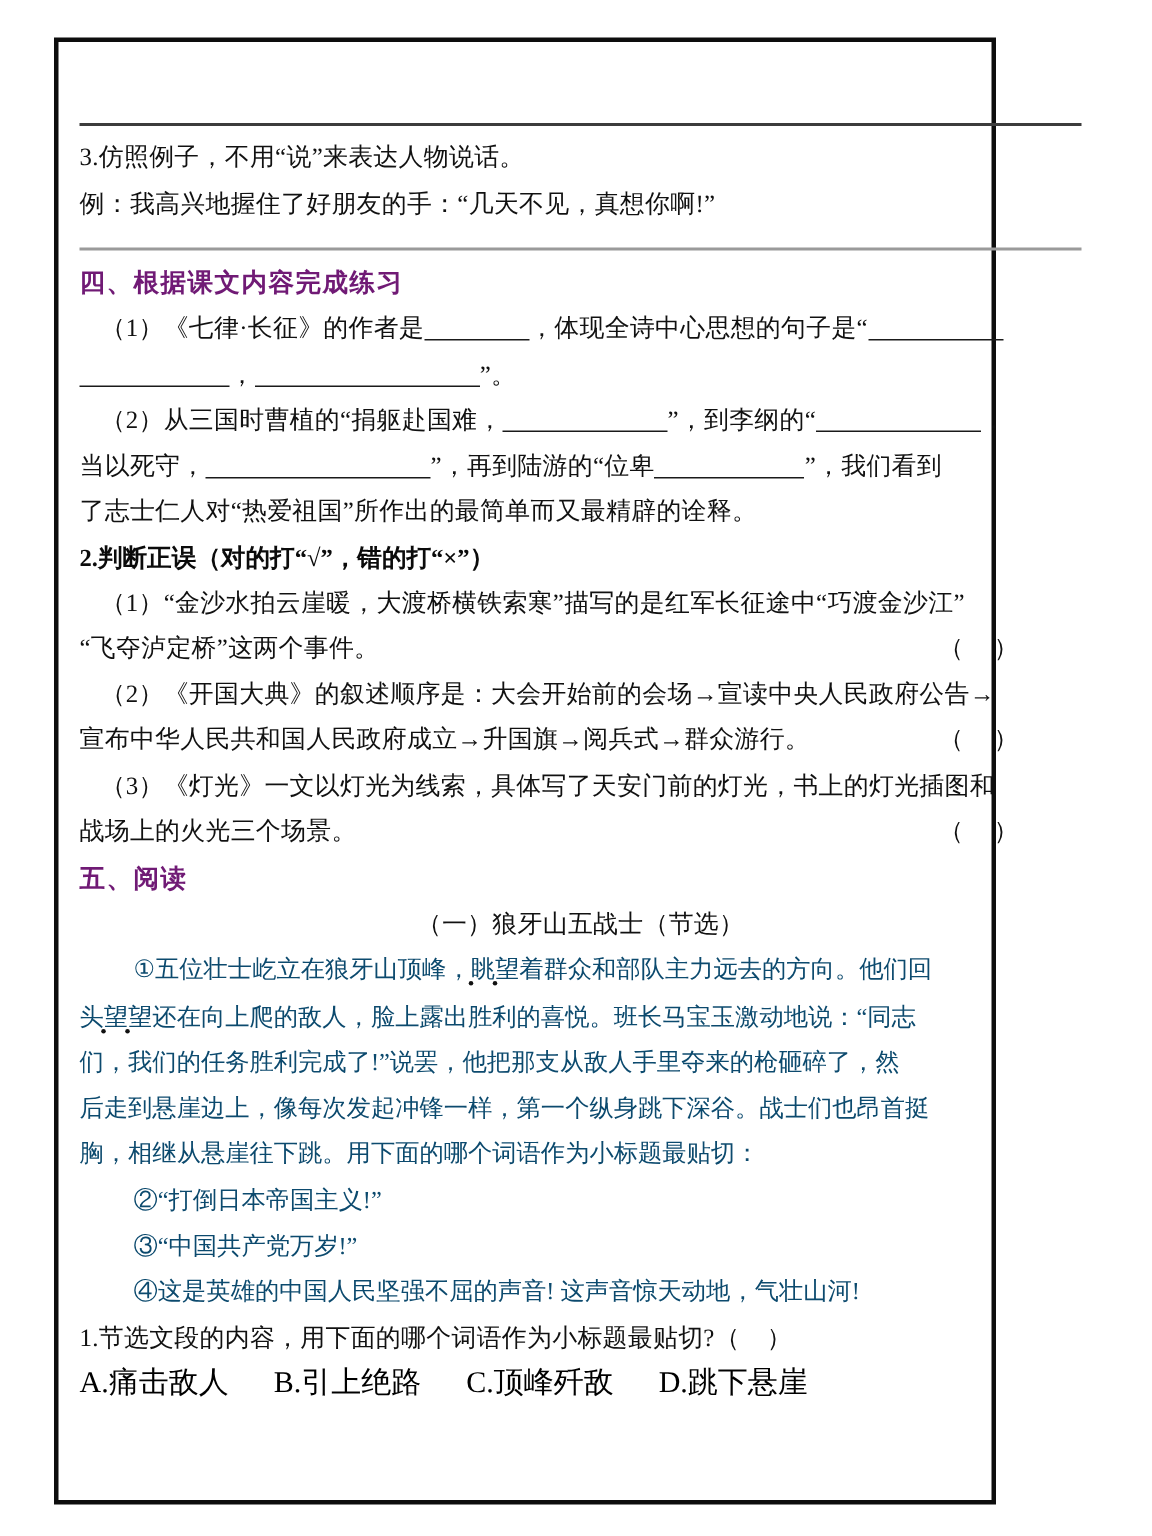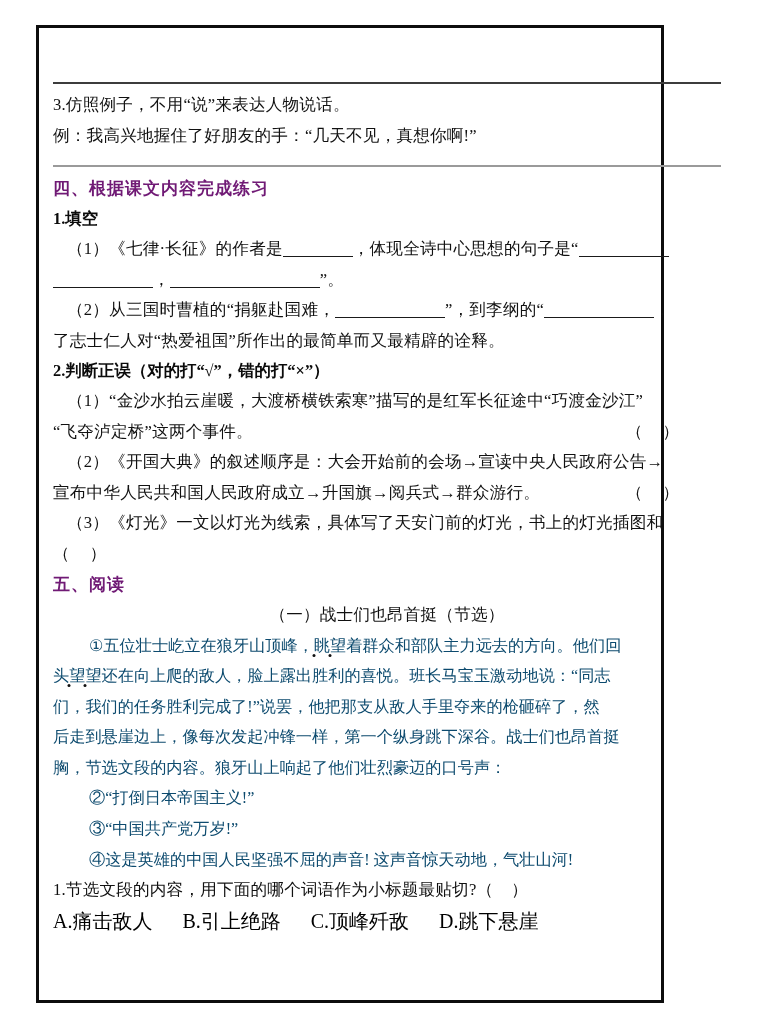--- a/index.html
+++ b/index.html
@@ -154,66 +154,69 @@
 
     <div class="spacer-sm"></div>
     <div class="line">3.仿照例子，不用“说”来表达人物说话。</div>
     <div class="line">例：我高兴地握住了好朋友的手：“几天不见，真想你啊!”</div>
 
     <div class="rule mid-rule"></div>
 
     <div class="spacer-sm"></div>
     <div class="heading">四、根据课文内容完成练习</div>
 
-    <div class="subheading">1.填空</div>
 
     <div class="line indent1">
       <span>（1）《七律·长征》的作者是</span><span class="blank b70"></span><span>，体现全诗中心思想的句子是“</span><span class="blank b90"></span>
     </div>
     <div class="line">
       <span class="blank b100"></span><span>，</span><span class="blank b150"></span><span>”。</span>
     </div>
 
     <div class="line indent1">
       <span>（2）从三国时曹植的“捐躯赴国难，</span><span class="blank b110"></span><span>”，到李纲的“</span><span class="blank b110"></span><span>，</span>
+    </div>
+    <div class="line">
+      <span>当以死守，</span><span class="blank b150"></span><span>”，再到陆游的“位卑</span><span class="blank b100"></span><span>”，我们看到</span>
     </div>
     <div class="line">了志士仁人对“热爱祖国”所作出的最简单而又最精辟的诠释。</div>
 
     <div class="subheading">2.判断正误（对的打“√”，错的打“×”）</div>
 
     <div class="line indent1">（1）“金沙水拍云崖暖，大渡桥横铁索寒”描写的是红军长征途中“巧渡金沙江”</div>
     <div class="line with-bracket">
       <span>“飞夺泸定桥”这两个事件。</span>
       <span class="bracket">（  ）</span>
     </div>
 
     <div class="line indent1">（2）《开国大典》的叙述顺序是：大会开始前的会场→宣读中央人民政府公告→</div>
     <div class="line with-bracket">
       <span>宣布中华人民共和国人民政府成立→升国旗→阅兵式→群众游行。</span>
       <span class="bracket">（  ）</span>
     </div>
 
     <div class="line indent1">（3）《灯光》一文以灯光为线索，具体写了天安门前的灯光，书上的灯光插图和</div>
     <div class="line with-bracket">
+      <span>战场上的火光三个场景。</span>
       <span class="bracket">（  ）</span>
     </div>
 
     <div class="heading">五、阅读</div>
 
-    <div class="line center">（一）战士们也昂首挺（节选）</div>
+    <div class="line center">（一）狼牙山五战士（节选）</div>
 
     <div class="para indent-para">
       <span class="circnum">①</span><span>五位壮士屹立在狼牙山顶峰，</span><span class="dotted">眺望</span><span>着群众和部队主力远去的方向。他们回</span>
     </div>
     <div class="para">
       <span>头</span><span class="dotted">望望</span><span>还在向上爬的敌人，脸上露出胜利的喜悦。班长马宝玉激动地说：“同志</span>
     </div>
     <div class="para">们，我们的任务胜利完成了!”说罢，他把那支从敌人手里夺来的枪砸碎了，然</div>
     <div class="para">后走到悬崖边上，像每次发起冲锋一样，第一个纵身跳下深谷。战士们也昂首挺</div>
-    <div class="para">胸，节选文段的内容。狼牙山上响起了他们壮烈豪迈的口号声：</div>
+    <div class="para">胸，相继从悬崖往下跳。用下面的哪个词语作为小标题最贴切：</div>
 
     <div class="para indent-para">②“打倒日本帝国主义!”</div>
     <div class="para indent-para">③“中国共产党万岁!”</div>
     <div class="para indent-para">④这是英雄的中国人民坚强不屈的声音! 这声音惊天动地，气壮山河!</div>
 
     <div class="line">
       <span>1.节选文段的内容，用下面的哪个词语作为小标题最贴切?</span><span class="inline-bracket">（    ）</span>
     </div>
     <div class="choices">A.痛击敌人      B.引上绝路      C.顶峰歼敌      D.跳下悬崖</div>
 

